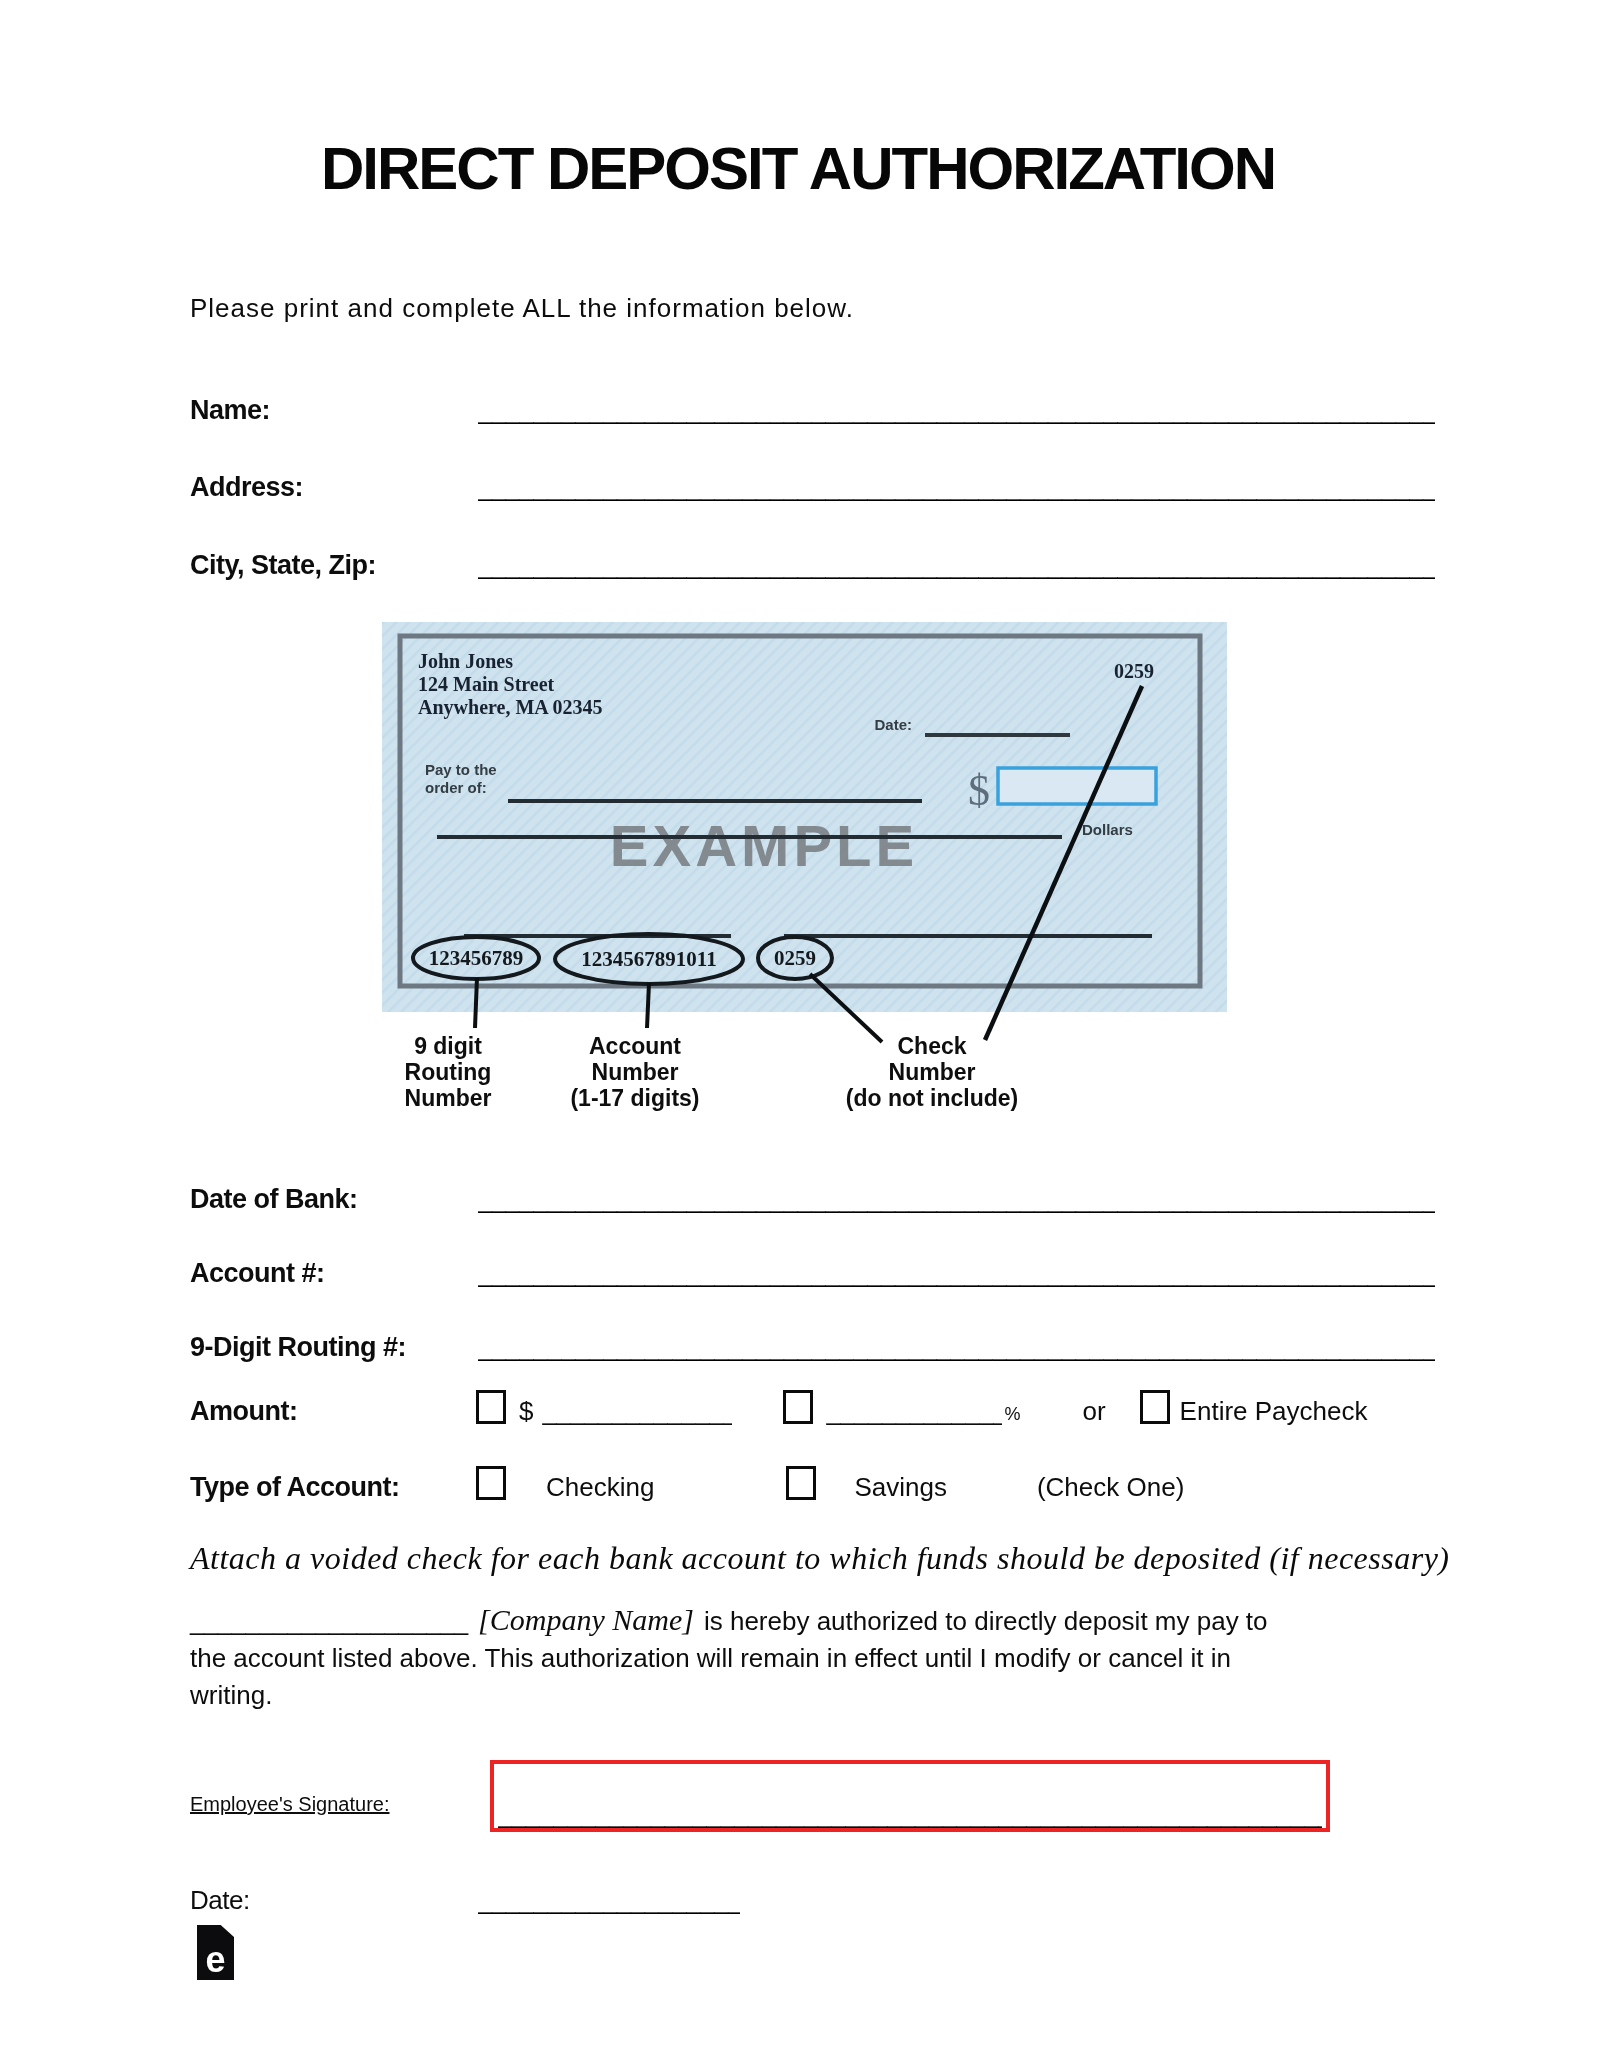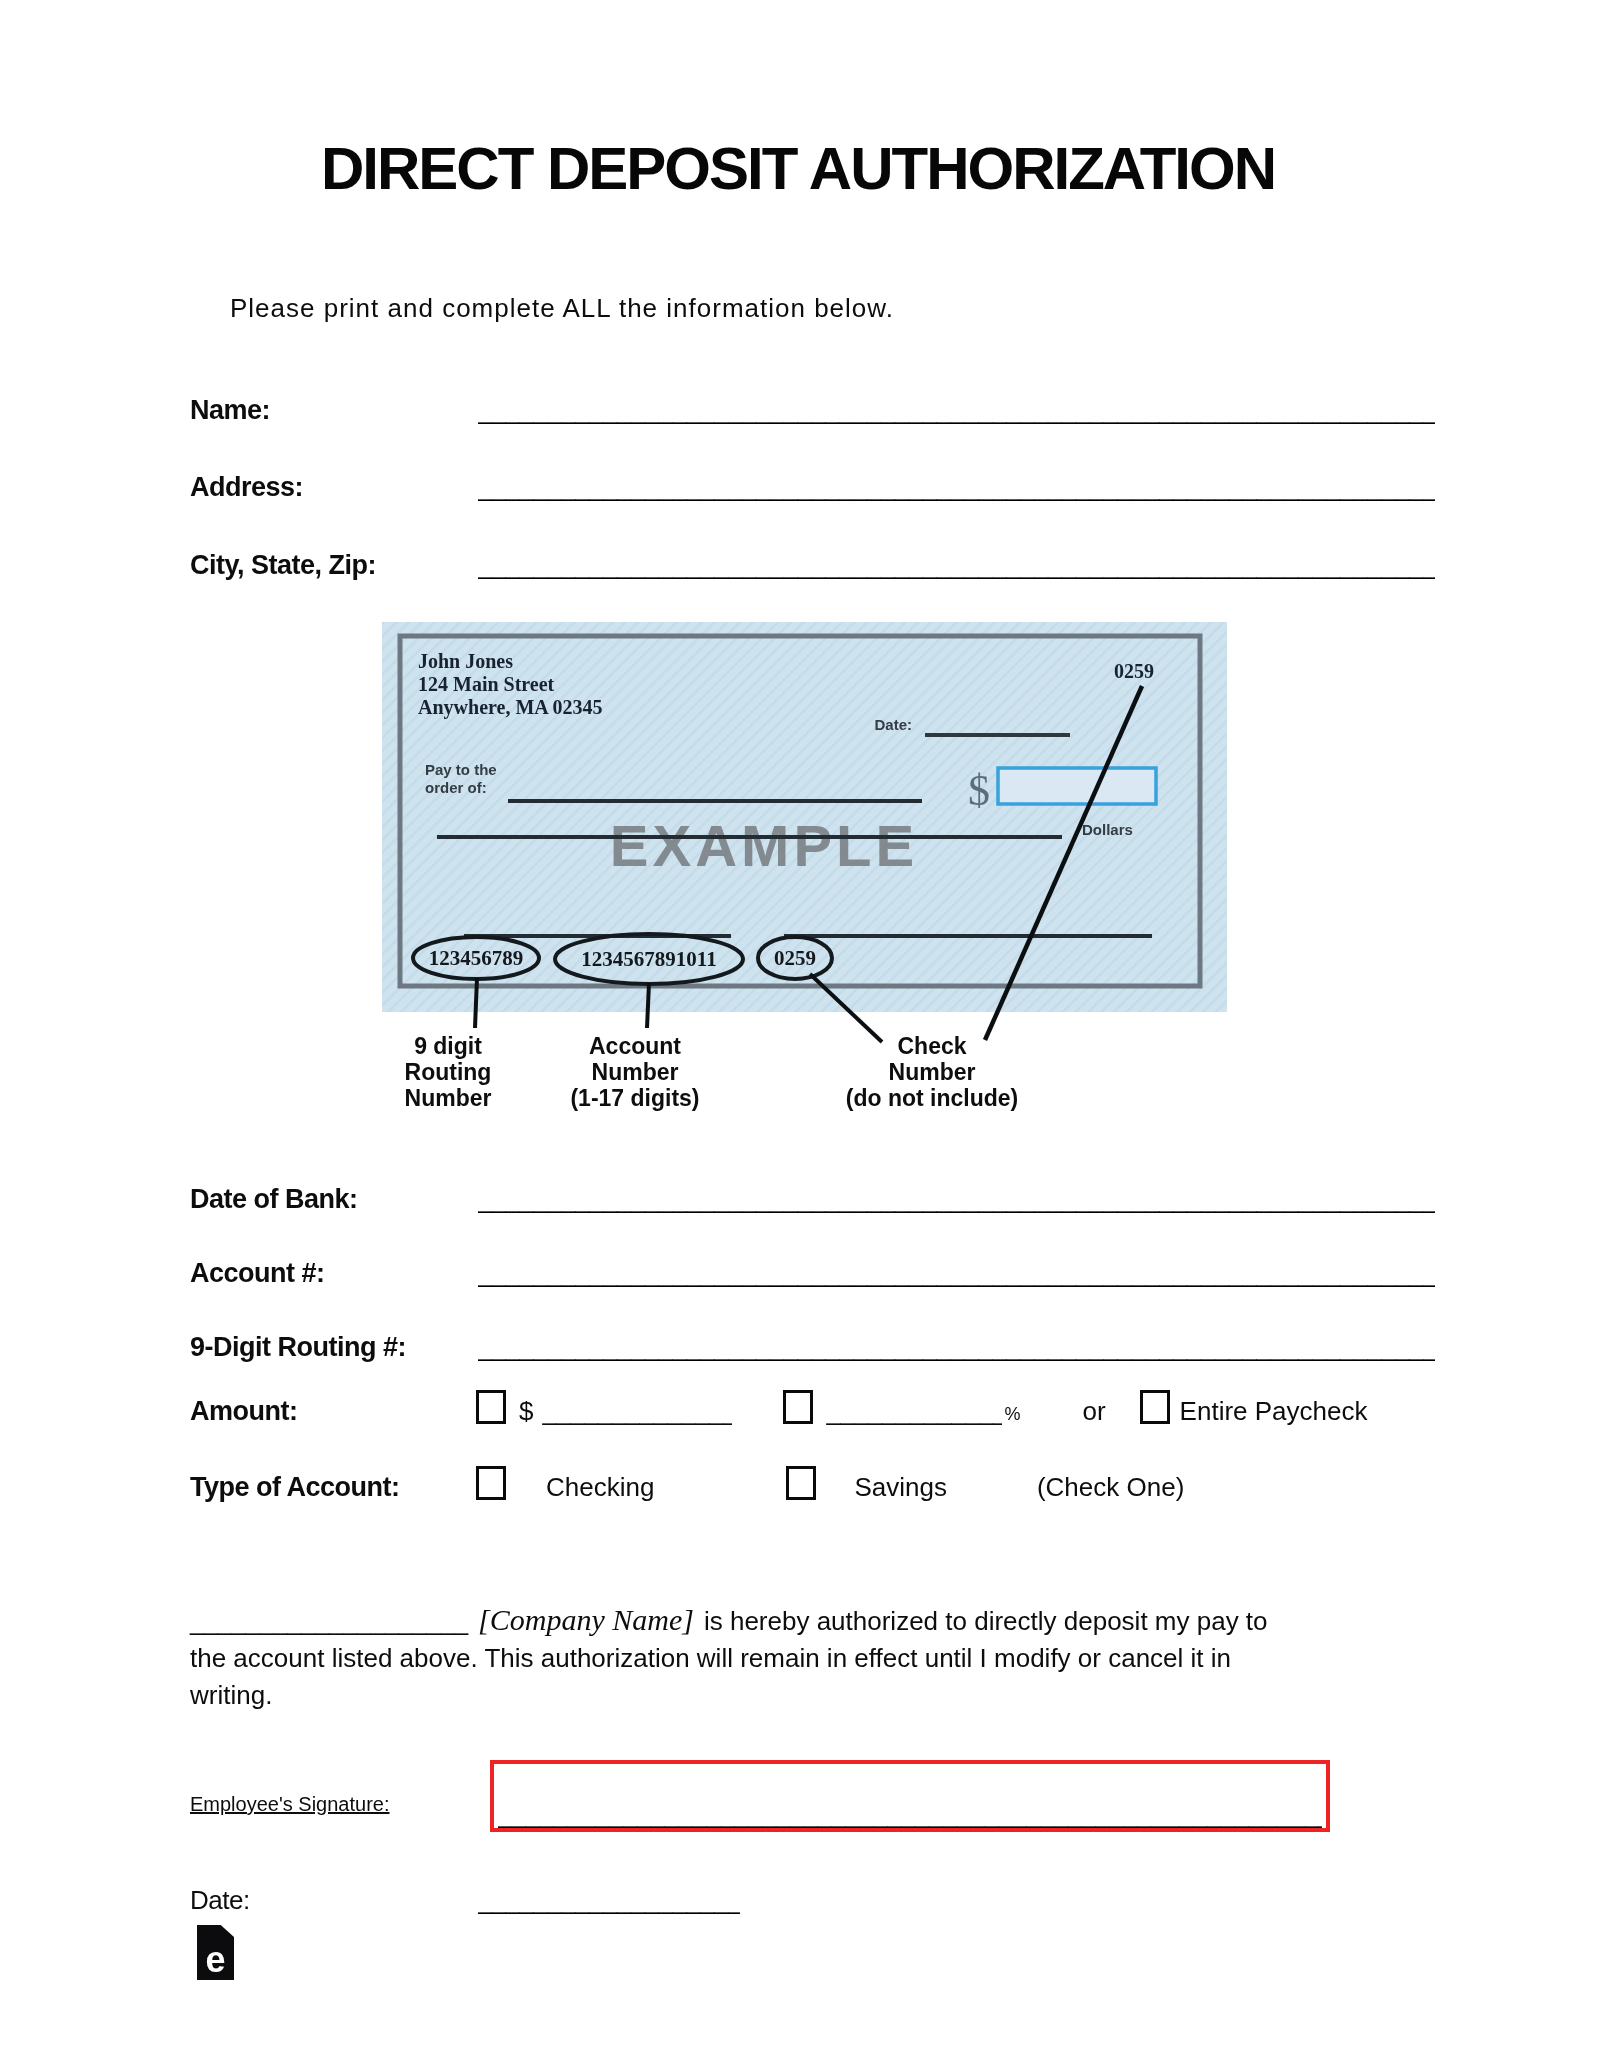--- a/index.html
+++ b/index.html
@@ -5,21 +5,21 @@
   html,body { margin:0; padding:0; background:#ffffff; }
   .page {
     position:relative; width:1596px; height:2070px; background:#ffffff;
     font-family:"Liberation Sans", sans-serif; color:#0d0d0d; overflow:hidden;
   }
   .doc-title {
     position:absolute; top:134px; left:0; right:0; text-align:center;
     font-size:60px; font-weight:bold; letter-spacing:-2px; color:#070707;
   }
   .instructions {
-    position:absolute; left:190px; top:293px; font-size:26px; letter-spacing:1px;margin-left:40px;
+    position:absolute; left:190px; top:293px; font-size:26px; letter-spacing:1px;
   }
   .field-row {
     position:absolute; left:190px; width:1245px; display:flex; align-items:flex-end;
   }
   .field-row .flabel {
     width:288px; flex-shrink:0; font-weight:bold; font-size:27px; letter-spacing:-0.5px;
   }
   .fline {
     flex:1; font-size:25px; line-height:32px; white-space:nowrap; overflow:hidden; color:#000;
   }
@@ -185,20 +185,21 @@
 
   <div class="opt-row" id="row-type">
     <span class="flabel">Type of Account:</span>
     <span class="cb" style="margin-left:6px;"></span>
     <span style="margin-left:40px;">Checking</span>
     <span class="cb" style="margin-left:132px;"></span>
     <span style="margin-left:38px;">Savings</span>
     <span style="margin-left:90px;">(Check One)</span>
   </div>
 
+  <div class="attach-note">Attach a voided check for each bank account to which funds should be deposited (if necessary)</div>
 
   <div class="auth-para">
     <div>
       <span class="blank">____________________</span><span class="company">[Company Name]</span><span>is hereby authorized to directly deposit my pay to</span>
     </div>
     <div>the account listed above. This authorization will remain in effect until I modify or cancel it in</div>
     <div>writing.</div>
   </div>
 
   <span class="sig-label">Employee's Signature:</span>

